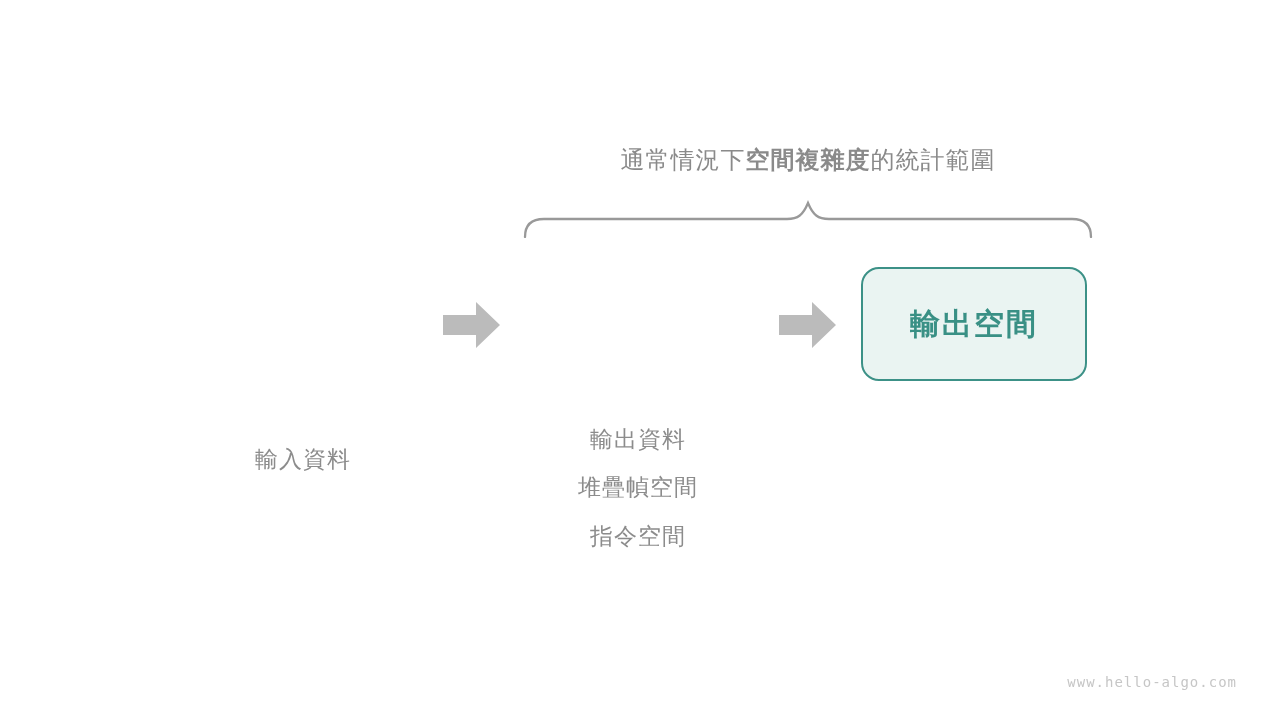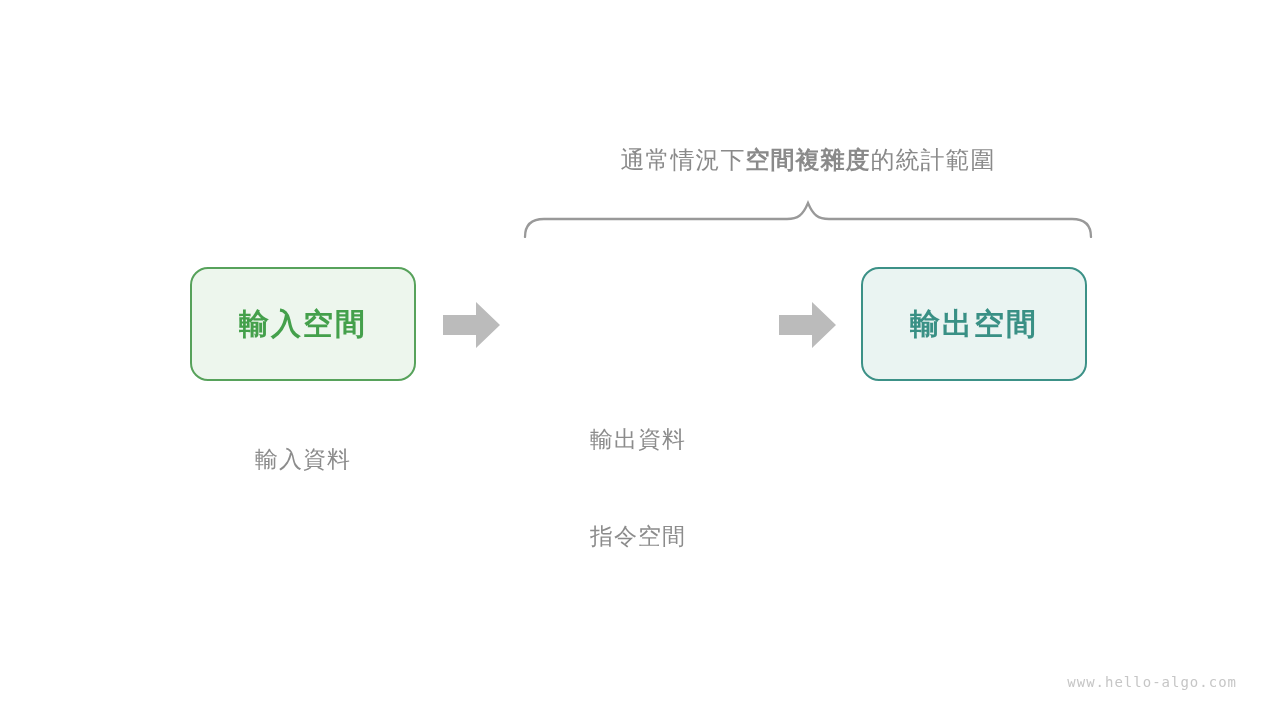--- a/index.html
+++ b/index.html
@@ -70,36 +70,34 @@
 <body>
 
 <div class="canvas" style="background: rgb(255, 255, 255);">
 
   <div class="title" style="color: rgb(138, 138, 138);"><span>通常情況下</span><b>空間複雜度</b><span>的統計範圍</span></div>
 
   <svg class="brace" viewBox="0 0 570 38" preserveAspectRatio="none">
     <path d="M 2,37 C 2,25 8,19 21,19 L 264,19 C 275,19 280,15 285,3 C 290,15 295,19 306,19 L 549,19 C 562,19 568,25 568,37" fill="none" stroke-width="2.3" stroke-linecap="round" stroke="#999999"></path>
   </svg>
 
-  <div class="box box1" style="border-color: rgb(87, 162, 91); background: rgb(237, 246, 237); color: rgb(68, 160, 75);">
-    <span>輸入空間</span>
-  </div>
 
   <svg class="arrow arrow1" viewBox="0 0 58 48">
     <polygon points="0,14 33,14 33,1 57,24 33,47 33,34 0,34" fill="#bbbbbb"></polygon>
   </svg>
 
 
   <svg class="arrow arrow2" viewBox="0 0 58 48">
     <polygon points="0,14 33,14 33,1 57,24 33,47 33,34 0,34" fill="#bbbbbb"></polygon>
   </svg>
 
   <div class="box box3" style="border-color: rgb(60, 145, 135); background: rgb(234, 244, 242); color: rgb(57, 144, 133);">
     <span>輸出空間</span>
   </div>
 
   <div class="caption cap-input" style="color: rgb(140, 140, 140); margin-top: 20px;">輸入資料</div>
   <div class="caption cap-buf0" style="color: rgb(140, 140, 140);">輸出資料</div>
+  <div class="caption cap-buf1" style="color: rgb(140, 140, 140);">堆疊幀空間</div>
   <div class="caption cap-buf2" style="color: rgb(140, 140, 140);">指令空間</div>
 
   <div class="watermark" style="color: rgb(198, 198, 198);">www.hello-algo.com</div>
 
 </div>
 
 </body></html>

